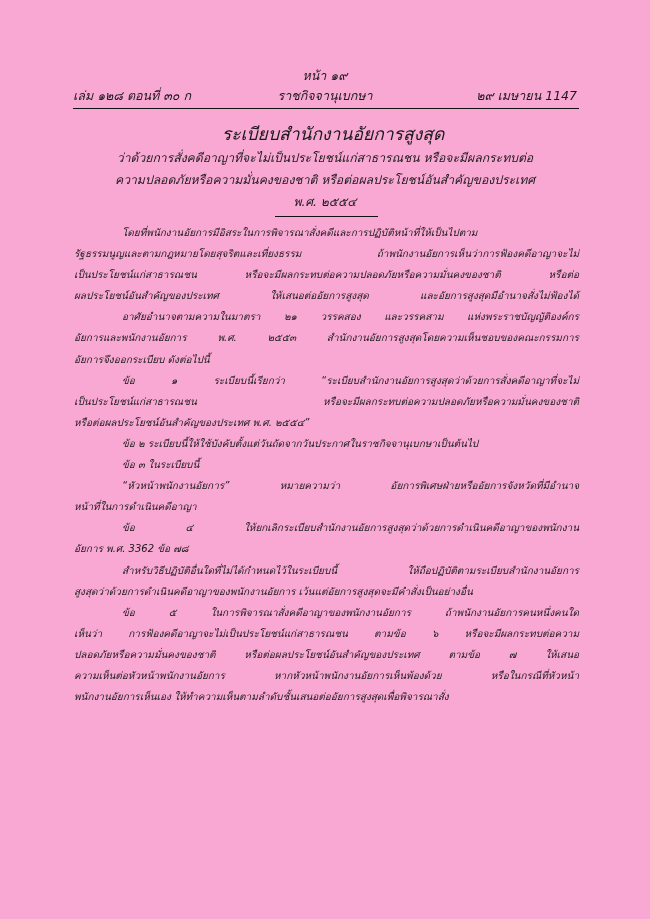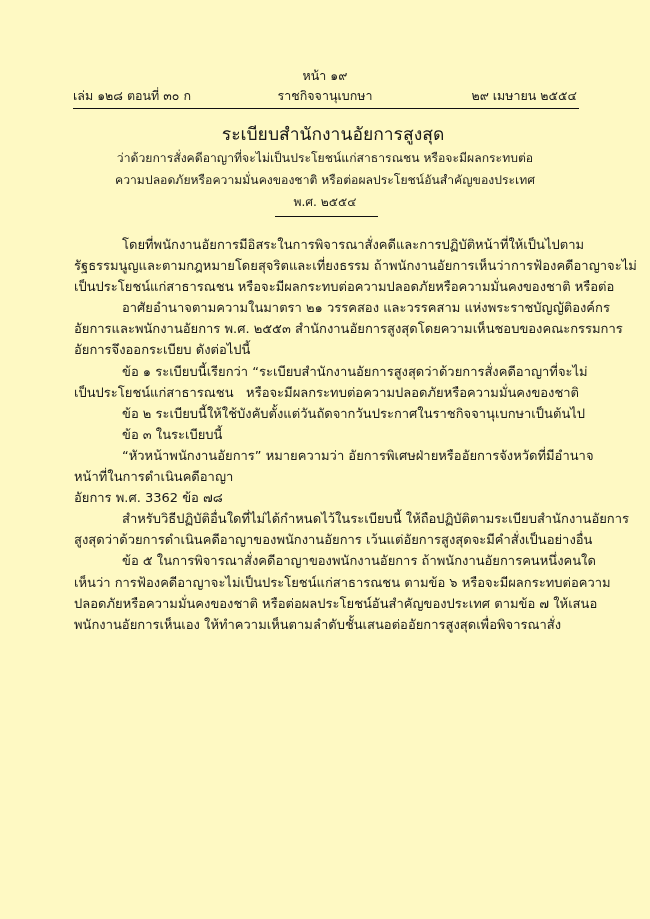--- a/index.html
+++ b/index.html
@@ -1,67 +1,71 @@
 <!DOCTYPE html>
 <html><head>
 <meta charset="utf-8">
 <style>
   html, body { margin: 0; padding: 0; background: #ffffff; }
   body { width: 650px; height: 919px; position: relative; overflow: hidden;
          font-family: "DejaVu Sans", sans-serif; color: #1a1a1a; }
-  .page { position: absolute; left: 0; top: 0; width: 650px; height: 919px; background: #fef9c3; }
+  .page { position: absolute; left: 0; top: 0; width: 650px; height: 919px; background: #f9a8d4; font-style: italic; }
   .hdr-page { position: absolute; left: 0; width: 650px; top: 66px; text-align: center; font-size: 12.5px; }
   .hdr-row { position: absolute; left: 73px; width: 504px; top: 86px; font-size: 12.5px; height: 18px; }
   .hdr-left { position: absolute; left: 0; top: 0; white-space: pre; text-align: center; }
   .hdr-center { position: absolute; left: 0; width: 504px; text-align: center; top: 0; }
   .hdr-right { position: absolute; right: 0; top: 0; white-space: pre; }
   .hdr-rule { position: absolute; left: 73px; width: 506px; top: 108px; border-top: 1.6px solid #111; }
   .title { position: absolute; left: 8px; width: 650px; top: 120px; text-align: center; font-size: 17.5px; }
   .subtitle { position: absolute; left: 0; width: 650px; text-align: center; font-size: 12.2px; }
   .title-rule { position: absolute; left: 275px; width: 103px; top: 216px; border-top: 1.4px solid #111; }
-  .body { position: absolute; left: 74px; width: 505px; top: 234px; font-size: 13px; }
+  .body { position: absolute; left: 74px; width: 505px; top: 222px; font-size: 10px; }
   .line { position: relative; height: 21.1px; line-height: 21px; white-space: nowrap; overflow: visible; }
   .justify { text-align: justify; text-align-last: justify; }
   .indent { padding-left: 48px; }
 </style>
 </head>
 <body>
 
 <div class="page">
 
   <div class="hdr-page">หน้า ๑๙</div>
 
   <div class="hdr-row">
     <span class="hdr-center">ราชกิจจานุเบกษา</span>
     <span class="hdr-left">เล่ม ๑๒๘ ตอนที่ ๓๐ ก</span>
-    <span class="hdr-right">๒๙ เมษายน ๒๕๕๔</span>
+    <span class="hdr-right">๒๙ เมษายน 1147</span>
   </div>
   <div class="hdr-rule"></div>
 
   <div class="title">ระเบียบสำนักงานอัยการสูงสุด</div>
   <div class="subtitle" style="top:148px;">ว่าด้วยการสั่งคดีอาญาที่จะไม่เป็นประโยชน์แก่สาธารณชน หรือจะมีผลกระทบต่อ</div>
   <div class="subtitle" style="top:170px;">ความปลอดภัยหรือความมั่นคงของชาติ หรือต่อผลประโยชน์อันสำคัญของประเทศ</div>
   <div class="subtitle" style="top:192px;">พ.ศ. ๒๕๕๔</div>
   <div class="title-rule"></div>
 
   <div class="body">
     <div class="line justify indent">โดยที่พนักงานอัยการมีอิสระในการพิจารณาสั่งคดีและการปฏิบัติหน้าที่ให้เป็นไปตาม</div>
     <div class="line justify">รัฐธรรมนูญและตามกฎหมายโดยสุจริตและเที่ยงธรรม ถ้าพนักงานอัยการเห็นว่าการฟ้องคดีอาญาจะไม่</div>
     <div class="line justify">เป็นประโยชน์แก่สาธารณชน หรือจะมีผลกระทบต่อความปลอดภัยหรือความมั่นคงของชาติ หรือต่อ</div>
+    <div class="line justify">ผลประโยชน์อันสำคัญของประเทศ ให้เสนอต่ออัยการสูงสุด และอัยการสูงสุดมีอำนาจสั่งไม่ฟ้องได้</div>
     <div class="line justify indent">อาศัยอำนาจตามความในมาตรา ๒๑ วรรคสอง และวรรคสาม แห่งพระราชบัญญัติองค์กร</div>
     <div class="line justify">อัยการและพนักงานอัยการ พ.ศ. ๒๕๕๓ สำนักงานอัยการสูงสุดโดยความเห็นชอบของคณะกรรมการ</div>
     <div class="line">อัยการจึงออกระเบียบ ดังต่อไปนี้</div>
     <div class="line justify indent">ข้อ ๑ ระเบียบนี้เรียกว่า “ระเบียบสำนักงานอัยการสูงสุดว่าด้วยการสั่งคดีอาญาที่จะไม่</div>
     <div class="line justify">เป็นประโยชน์แก่สาธารณชน หรือจะมีผลกระทบต่อความปลอดภัยหรือความมั่นคงของชาติ</div>
+    <div class="line">หรือต่อผลประโยชน์อันสำคัญของประเทศ พ.ศ. ๒๕๕๔”</div>
     <div class="line indent">ข้อ ๒ ระเบียบนี้ให้ใช้บังคับตั้งแต่วันถัดจากวันประกาศในราชกิจจานุเบกษาเป็นต้นไป</div>
     <div class="line indent">ข้อ ๓ ในระเบียบนี้</div>
     <div class="line justify indent">“หัวหน้าพนักงานอัยการ” หมายความว่า อัยการพิเศษฝ่ายหรืออัยการจังหวัดที่มีอำนาจ</div>
     <div class="line">หน้าที่ในการดำเนินคดีอาญา</div>
+    <div class="line justify indent">ข้อ ๔ ให้ยกเลิกระเบียบสำนักงานอัยการสูงสุดว่าด้วยการดำเนินคดีอาญาของพนักงาน</div>
     <div class="line">อัยการ พ.ศ. 3362 ข้อ ๗๘</div>
     <div class="line justify indent">สำหรับวิธีปฏิบัติอื่นใดที่ไม่ได้กำหนดไว้ในระเบียบนี้ ให้ถือปฏิบัติตามระเบียบสำนักงานอัยการ</div>
     <div class="line">สูงสุดว่าด้วยการดำเนินคดีอาญาของพนักงานอัยการ เว้นแต่อัยการสูงสุดจะมีคำสั่งเป็นอย่างอื่น</div>
     <div class="line justify indent">ข้อ ๕ ในการพิจารณาสั่งคดีอาญาของพนักงานอัยการ ถ้าพนักงานอัยการคนหนึ่งคนใด</div>
     <div class="line justify">เห็นว่า การฟ้องคดีอาญาจะไม่เป็นประโยชน์แก่สาธารณชน ตามข้อ ๖ หรือจะมีผลกระทบต่อความ</div>
     <div class="line justify">ปลอดภัยหรือความมั่นคงของชาติ หรือต่อผลประโยชน์อันสำคัญของประเทศ ตามข้อ ๗ ให้เสนอ</div>
+    <div class="line justify">ความเห็นต่อหัวหน้าพนักงานอัยการ หากหัวหน้าพนักงานอัยการเห็นพ้องด้วย หรือในกรณีที่หัวหน้า</div>
     <div class="line">พนักงานอัยการเห็นเอง ให้ทำความเห็นตามลำดับชั้นเสนอต่ออัยการสูงสุดเพื่อพิจารณาสั่ง</div>
   </div>
 
 </div>
 
 </body></html>

